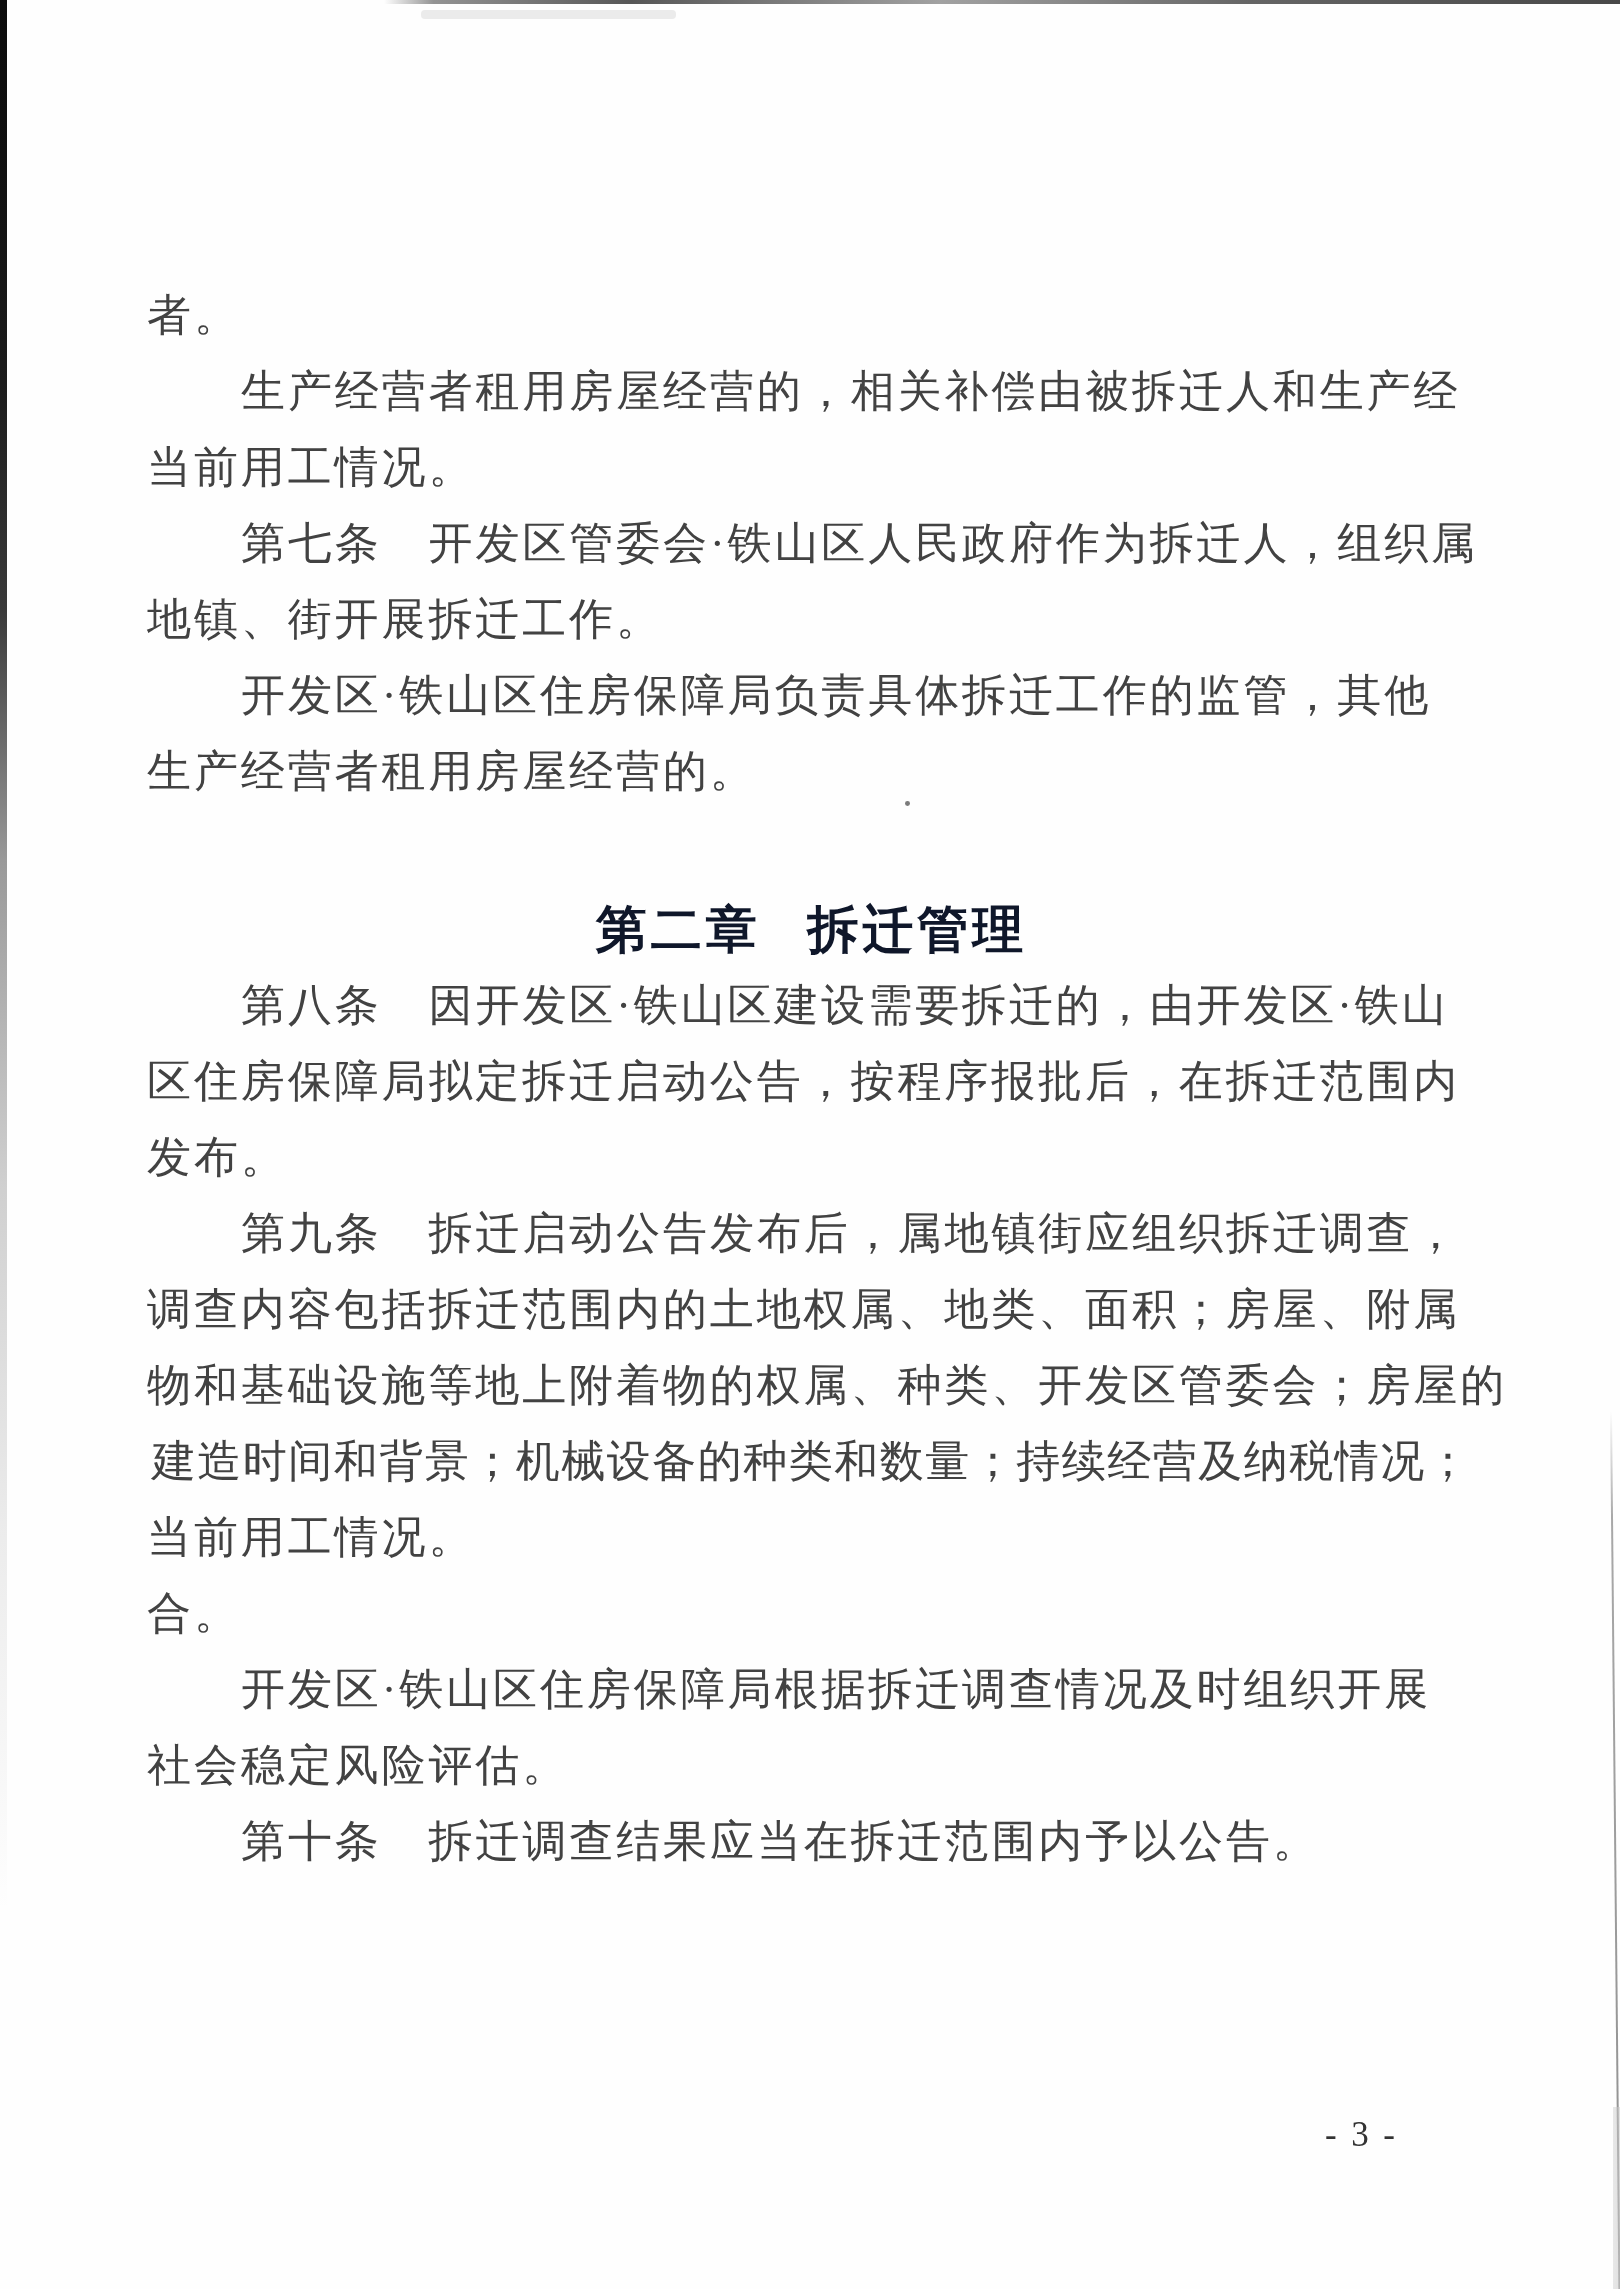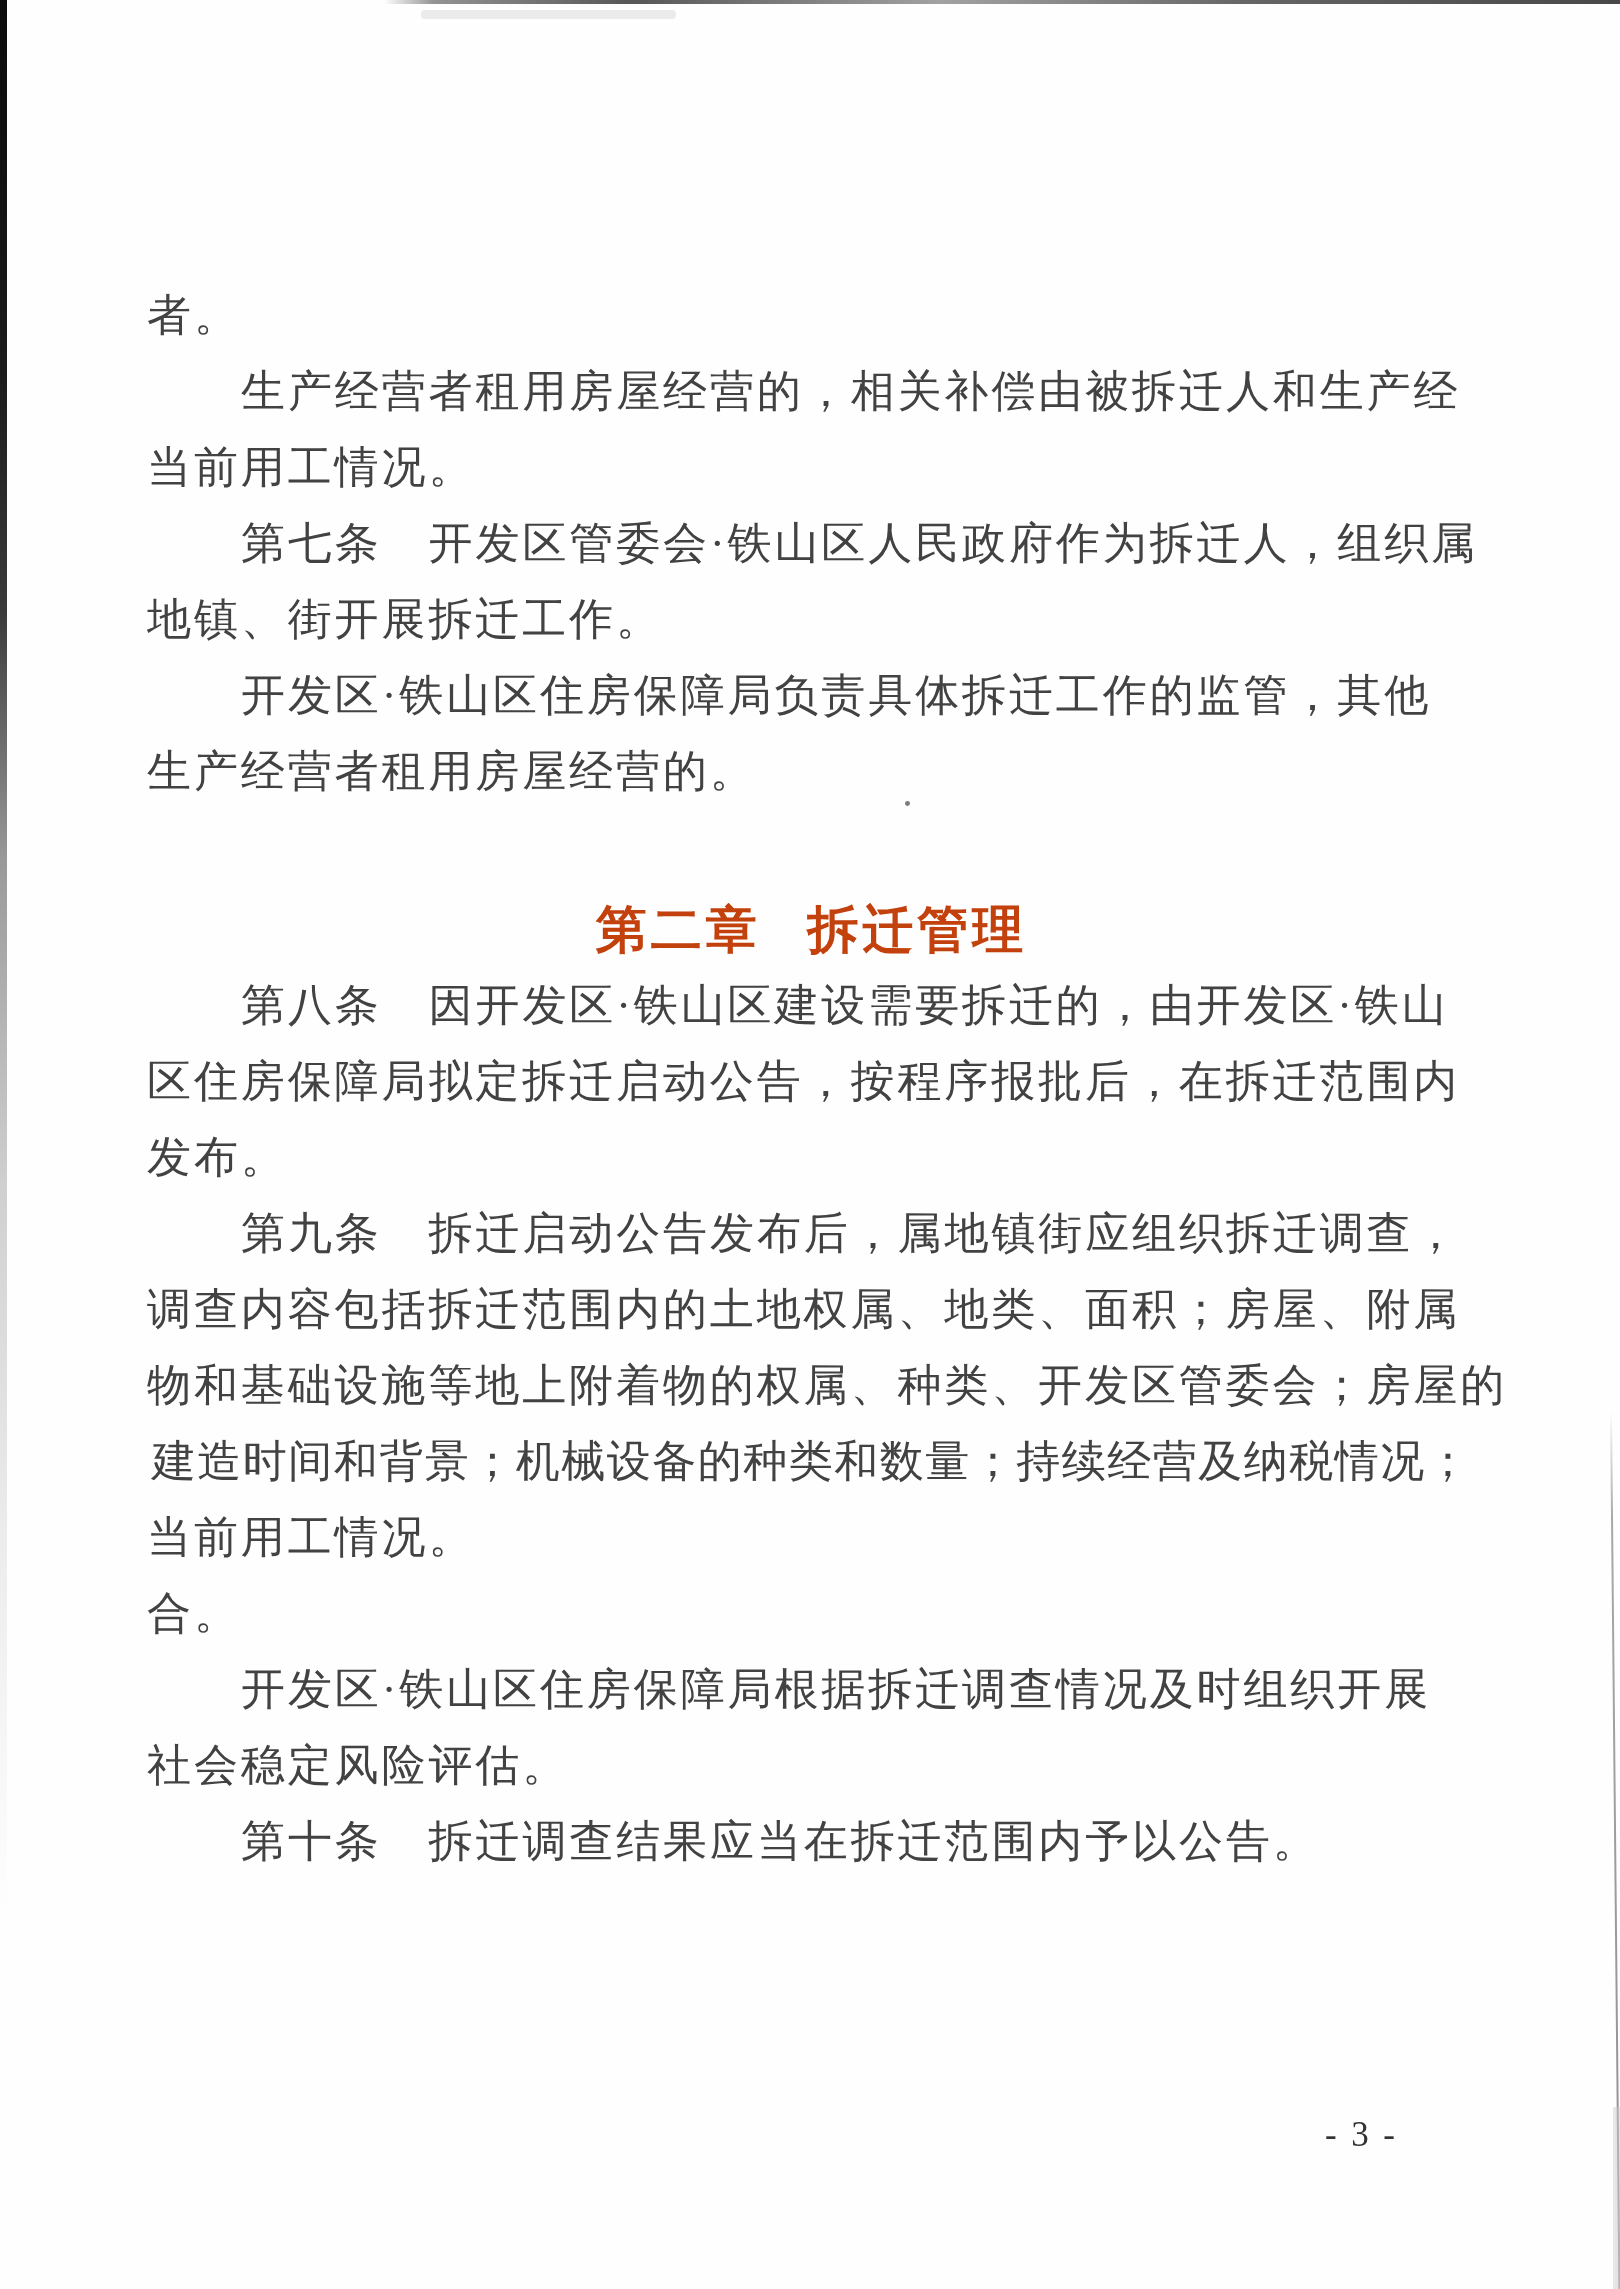--- a/index.html
+++ b/index.html
@@ -25,21 +25,21 @@
   .ln {
     height:76px; line-height:76px;
     white-space:nowrap;
   }
   .first { text-indent:94px; }
   .tight { letter-spacing:1.5px;text-align:center; }
   .chapter {
     margin-top:82px;
     height:76px; line-height:76px;
     text-align:center;
-    color:#c2410c;
+    color:#0f172a;
     font-family:"Liberation Sans","DejaVu Sans",sans-serif;
     font-weight:700;
     font-size:51px;
     letter-spacing:3.9px;
   }
   .chapter .num { margin-right:47px; }
   .pageno {
     position:absolute; left:1325px; top:2115px;
     font-size:35px; color:#333333;
     letter-spacing:2.9px;

